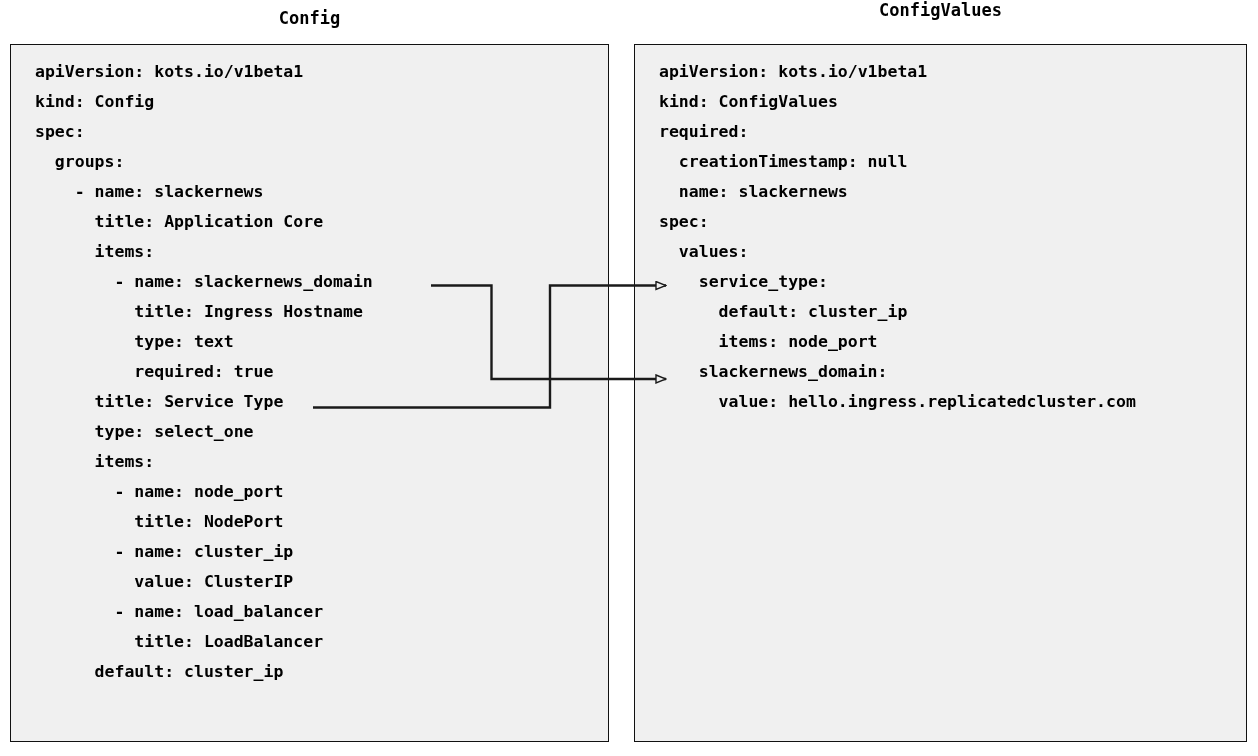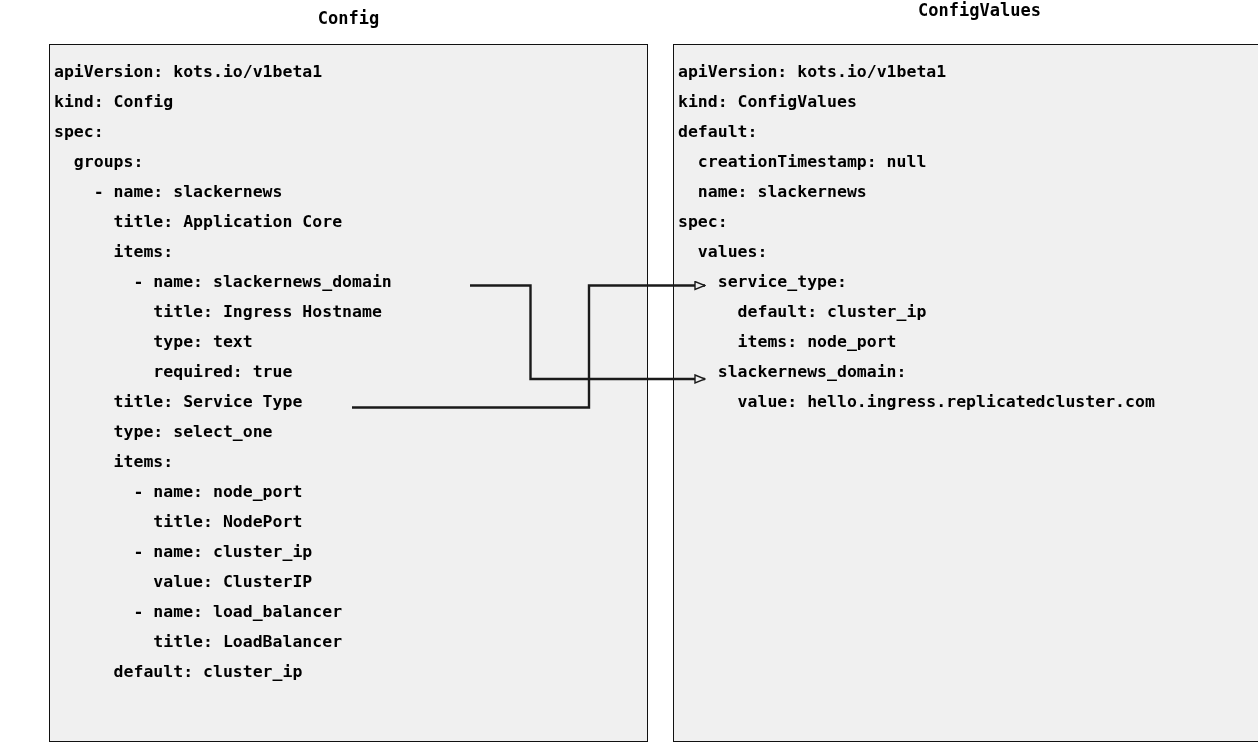--- a/index.html
+++ b/index.html
@@ -3,21 +3,21 @@
 <meta charset="utf-8">
 <style>
   html,body{margin:0;padding:0;}
   body{
     width:1258px;height:756px;
     background:#ffffff;
     font-family:"DejaVu Sans Mono","Liberation Mono",monospace;
     overflow:hidden;
     position:relative;
   }
-  .stage{position:absolute;left:0;top:0;width:1024px;height:756px;margin-left:39px;}
+  .stage{position:absolute;left:0;top:0;width:1024px;height:756px;}
 
   .panel-title{
     position:absolute;
     font-family:"DejaVu Sans Mono","Liberation Mono",monospace;
     font-size:17px;
     font-weight:700;
     color:#000000;
     text-align:center;
     letter-spacing:0px;
     white-space:pre;
@@ -30,21 +30,21 @@
     background:#f0f0f0;
     border:1.6px solid #111111;
     box-sizing:border-box;
   }
   #panel-config{left:10px;top:44px;width:599px;height:698px;}
   #panel-configvalues{left:634px;top:44px;width:613px;height:698px;}
 
   .code-block{
     position:absolute;
     left:0;top:0;
-    padding:12px 0 0 4px;
+    padding:12px 0 0 24px;
     box-sizing:border-box;
     width:100%;
   }
   .code-line{
     font-family:"DejaVu Sans Mono","Liberation Mono",monospace;
     font-size:16.5px;
     font-weight:700;
     line-height:30px;
     height:30px;
     color:#000000;
@@ -91,21 +91,21 @@
         <div class="code-line">        - name: load_balancer</div>
         <div class="code-line">          title: LoadBalancer</div>
         <div class="code-line">      default: cluster_ip</div>
       </div>
   </div>
 
   <div class="panel" id="panel-configvalues">
     <div class="code-block" id="code-right">
         <div class="code-line">apiVersion: kots.io/v1beta1</div>
         <div class="code-line">kind: ConfigValues</div>
-        <div class="code-line">default:</div>
+        <div class="code-line">required:</div>
         <div class="code-line">  creationTimestamp: null</div>
         <div class="code-line">  name: slackernews</div>
         <div class="code-line">spec:</div>
         <div class="code-line">  values:</div>
         <div class="code-line">    service_type:</div>
         <div class="code-line">      default: cluster_ip</div>
         <div class="code-line">      items: node_port</div>
         <div class="code-line">    slackernews_domain:</div>
         <div class="code-line">      value: hello.ingress.replicatedcluster.com</div>
       </div>

